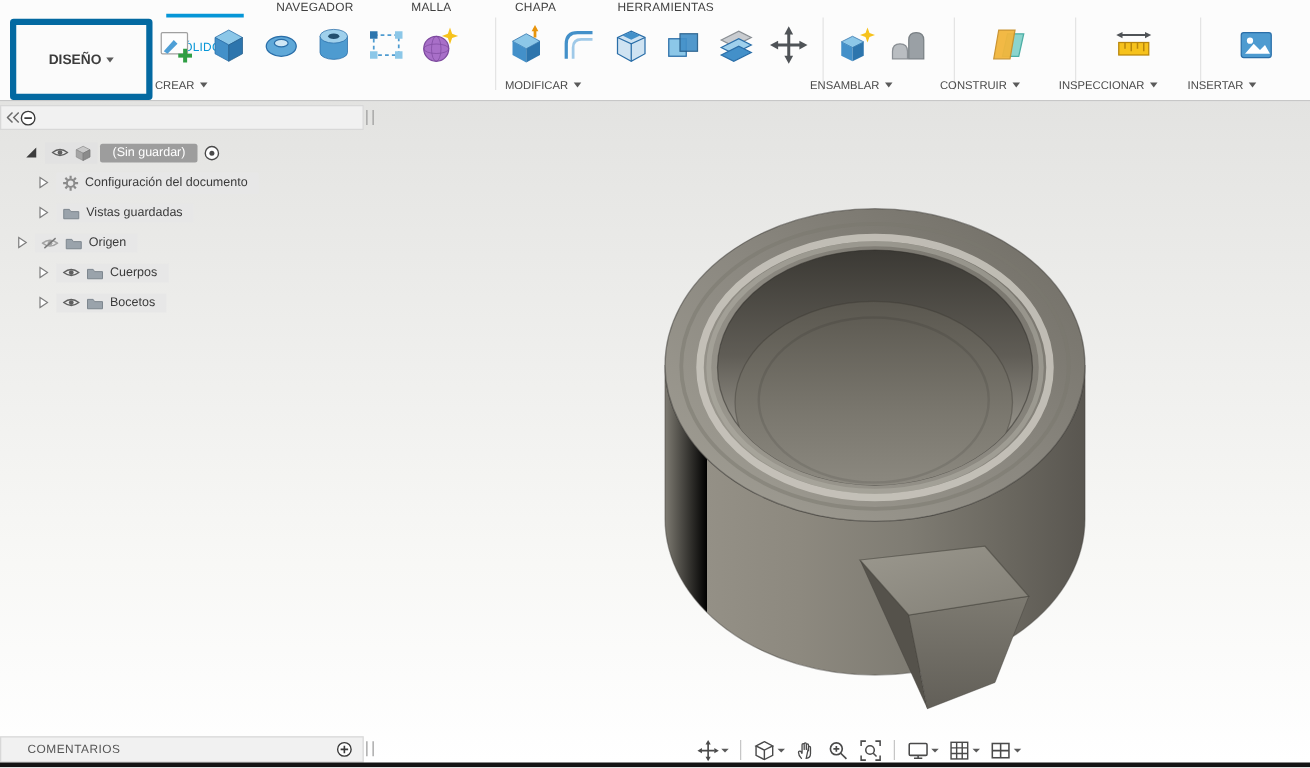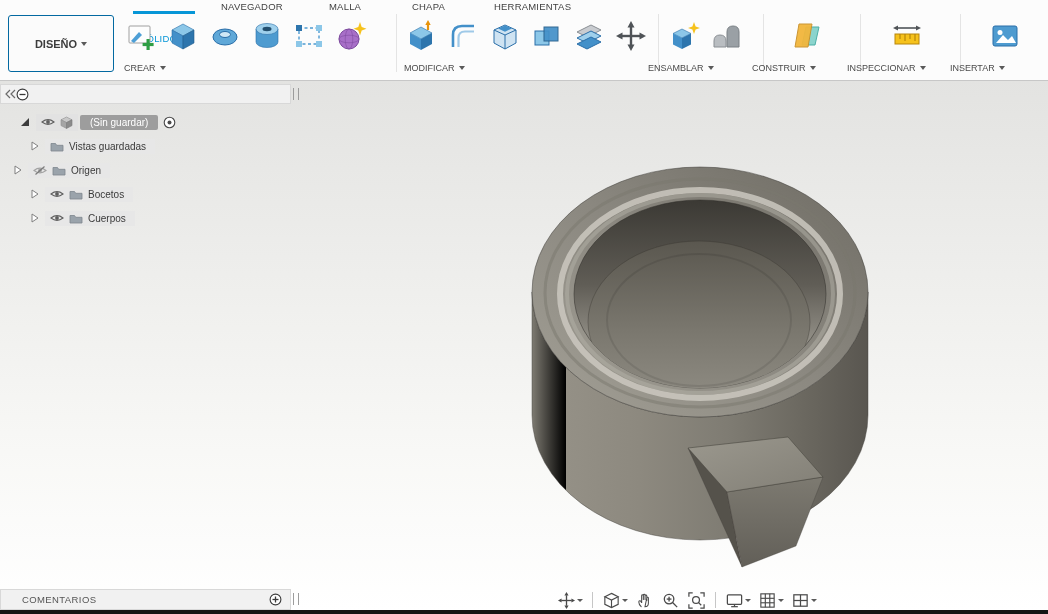--- a/index.html
+++ b/index.html
@@ -6,21 +6,21 @@
   #app{position:relative;width:1048px;height:614px;background:#ffffff;overflow:hidden;
        font-family:"Liberation Sans", sans-serif; -webkit-font-smoothing:antialiased;}
 
   
   .ribbon{position:absolute;left:0;top:0;width:1048px;height:80px;background:#fcfcfc;
           border-bottom:1px solid #c7c7c7;z-index:5;}
   .tab{position:absolute;top:1px;font-size:9.5px;color:#3f3f3f;letter-spacing:.2px;cursor:default;}
   .tab.active{color:#0696d7;margin-top:32px;}
   .tab-underline{position:absolute;top:11px;height:3px;background:#0696d7;}
   .design-btn{position:absolute;left:8px;top:15px;width:104px;height:55px;background:#fbfbfb;
-              border:1px solid #0369a1;border-radius:3px;display:flex;align-items:center;justify-content:center;
+              border:5px solid #0369a1;border-radius:3px;display:flex;align-items:center;justify-content:center;
               font-size:11px;font-weight:bold;color:#3c3c3c;}
   .caret{display:inline-block;width:0;height:0;border-left:3.5px solid transparent;
          border-right:3.5px solid transparent;border-top:4px solid #5a5a5a;margin-left:4px;vertical-align:1px;}
   .grp-icons{position:absolute;top:18px;display:flex;gap:8px;}
   .ric{width:34px;height:36px;display:flex;align-items:center;justify-content:center;border-radius:2px;}
   .grp-label{position:absolute;top:63px;font-size:9px;color:#4a4a4a;text-align:left;white-space:nowrap;}
   .vsep{position:absolute;top:14px;height:58px;width:1px;background:#e4e4e4;}
 
   
   .canvas{position:absolute;left:0;top:80px;width:1048px;height:530px;
@@ -351,20 +351,41 @@
             <polygon points="12,3.8 6.5,6.6 6.5,12.4 12,9.6" fill="#8b8b8b" stroke="#7a7a7a" stroke-width="0.6"></polygon>
           </svg>
       </span>
       <span class="root-chip">(Sin guardar)</span>
       <svg width="13" height="13" viewBox="0 0 13 13" style="margin-left:5px">
           <circle cx="6.5" cy="6.5" r="5.3" fill="#ffffff" stroke="#4a4a4a" stroke-width="1.1"></circle>
           <circle cx="6.5" cy="6.5" r="2" fill="#4a4a4a"></circle>
         </svg>
     </div>
 
+    <div class="trow" style="padding-left:31px">
+      <svg class="exp" width="8" height="10" viewBox="0 0 8 10">
+          <polygon points="1,1 7,5 1,9" fill="#ffffff" stroke="#808080" stroke-width="1"></polygon>
+        </svg>
+      <span class="strip">
+        <svg width="13" height="13" viewBox="0 0 13 13">
+            <circle cx="6.5" cy="6.5" r="3" fill="none" stroke="#8a8a8a" stroke-width="1.6"></circle>
+            <g stroke="#8a8a8a" stroke-width="1.7">
+              <line x1="6.5" y1="0.5" x2="6.5" y2="3"></line>
+              <line x1="6.5" y1="10" x2="6.5" y2="12.5"></line>
+              <line x1="0.5" y1="6.5" x2="3" y2="6.5"></line>
+              <line x1="10" y1="6.5" x2="12.5" y2="6.5"></line>
+              <line x1="2.3" y1="2.3" x2="4" y2="4"></line>
+              <line x1="9" y1="9" x2="10.7" y2="10.7"></line>
+              <line x1="10.7" y1="2.3" x2="9" y2="4"></line>
+              <line x1="4" y1="9" x2="2.3" y2="10.7"></line>
+            </g>
+          </svg>
+        <span>Configuración del documento</span>
+      </span>
+    </div>
 
     <div class="trow" style="padding-left:31px">
       <svg class="exp" width="8" height="10" viewBox="0 0 8 10">
           <polygon points="1,1 7,5 1,9" fill="#ffffff" stroke="#808080" stroke-width="1"></polygon>
         </svg>
       <span class="strip">
         <svg width="14" height="11" viewBox="0 0 14 11">
             <path d="M1,2.5 h4.5 l1.2,1.8 H13 V10 H1 Z" fill="#9aa3ab" stroke="#7d868e" stroke-width="0.8"></path>
           </svg>
         <span>Vistas guardadas</span>
@@ -395,37 +416,37 @@
           <polygon points="1,1 7,5 1,9" fill="#ffffff" stroke="#808080" stroke-width="1"></polygon>
         </svg>
       <span class="strip">
         <svg width="14" height="10" viewBox="0 0 14 10">
             <path d="M1,5 Q7,0.3 13,5 Q7,9.7 1,5 Z" fill="none" stroke="#5f5f5f" stroke-width="1.1"></path>
             <circle cx="7" cy="5" r="1.9" fill="#5f5f5f"></circle>
           </svg>
         <svg width="14" height="11" viewBox="0 0 14 11">
             <path d="M1,2.5 h4.5 l1.2,1.8 H13 V10 H1 Z" fill="#9aa3ab" stroke="#7d868e" stroke-width="0.8"></path>
           </svg>
-        <span>Bocetos</span>
+        <span>Cuerpos</span>
       </span>
     </div>
 
     <div class="trow" style="padding-left:31px">
       <svg class="exp" width="8" height="10" viewBox="0 0 8 10">
           <polygon points="1,1 7,5 1,9" fill="#ffffff" stroke="#808080" stroke-width="1"></polygon>
         </svg>
       <span class="strip">
         <svg width="14" height="10" viewBox="0 0 14 10">
             <path d="M1,5 Q7,0.3 13,5 Q7,9.7 1,5 Z" fill="none" stroke="#5f5f5f" stroke-width="1.1"></path>
             <circle cx="7" cy="5" r="1.9" fill="#5f5f5f"></circle>
           </svg>
         <svg width="14" height="11" viewBox="0 0 14 11">
             <path d="M1,2.5 h4.5 l1.2,1.8 H13 V10 H1 Z" fill="#9aa3ab" stroke="#7d868e" stroke-width="0.8"></path>
           </svg>
-        <span>Cuerpos</span>
+        <span>Bocetos</span>
       </span>
     </div>
   </div>
 
   <div class="comments-bar">
     <span class="panel-title">COMENTARIOS</span>
     <svg width="13" height="13" viewBox="0 0 13 13" style="margin-right:8px">
       <circle cx="6.5" cy="6.5" r="5.4" fill="#ffffff" stroke="#3a3a3a" stroke-width="1.1"></circle>
       <line x1="3.5" y1="6.5" x2="9.5" y2="6.5" stroke="#3a3a3a" stroke-width="1.3"></line>
       <line x1="6.5" y1="3.5" x2="6.5" y2="9.5" stroke="#3a3a3a" stroke-width="1.3"></line>

